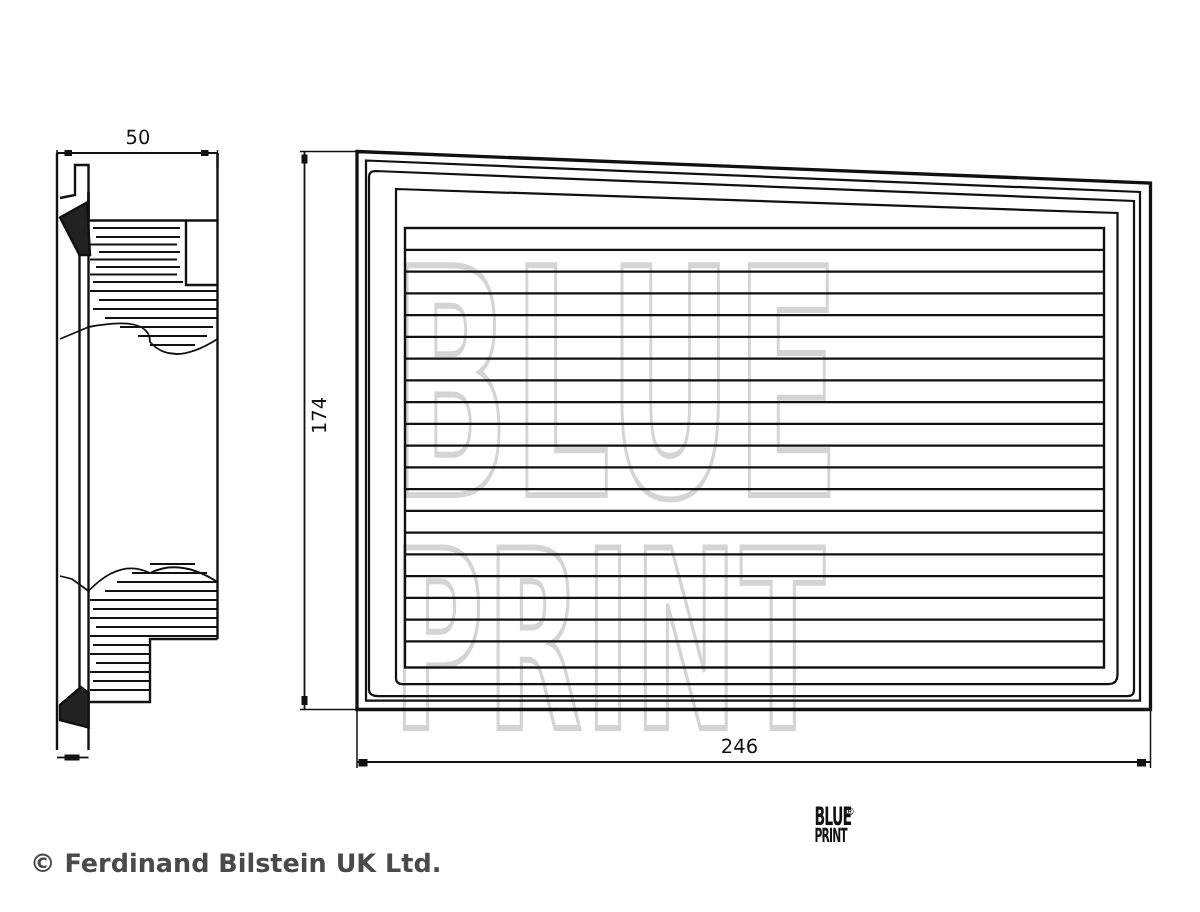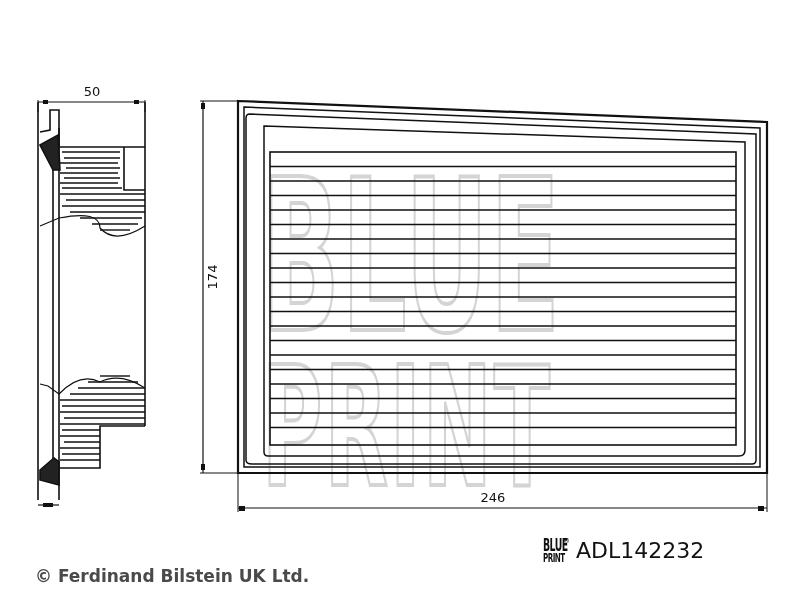--- a/index.html
+++ b/index.html
@@ -1,21 +1,21 @@
 <!DOCTYPE html>
 <html><head>
 <meta charset="utf-8">
 <style>
   html, body { margin: 0; padding: 0; background: #ffffff; }
   body { width: 800px; height: 608px; position: relative; overflow: hidden; font-family: "DejaVu Sans", sans-serif; }
   #drawing { position: absolute; left: 0; top: 0; width: 800px; height: 608px; }
   .dim-text { font-family: "DejaVu Sans", sans-serif; font-size: 13px; fill: #111; }
   .watermark { font-family: "DejaVu Sans", sans-serif; font-weight: bold; fill: none; stroke: #d4d4d4; stroke-width: 4; letter-spacing: 4px; }
   #copyright {
-    position: absolute; left: 35px; top: 566px;
+    position: absolute; left: 20px; top: 566px;
     font-family: "DejaVu Sans", sans-serif; font-weight: bold; font-size: 17px; color: #4a4a4a;
     white-space: nowrap;
   }
   #brand { position: absolute; left: 543px; top: 538px; display: flex; align-items: center; }
   .brand-logo {
     display: flex; flex-direction: column; line-height: 0.85;
     font-family: "DejaVu Sans", sans-serif; font-weight: bold; color: #111;
     transform: scaleX(0.55); transform-origin: left center; width: 24px;
   }
   .brand-logo .l1 { font-size: 17px; letter-spacing: -1px; }
@@ -148,14 +148,13 @@
 </svg>
 
 <div id="copyright">© Ferdinand Bilstein UK Ltd.</div>
 
 <div id="brand">
   <div class="brand-logo">
     <span class="l1">BLUE</span>
     <span class="l2">PRINT</span>
   </div>
   <span class="brand-reg">®</span>
-  <span class="part-number">ADL142232</span>
 </div>
 
 </body></html>

